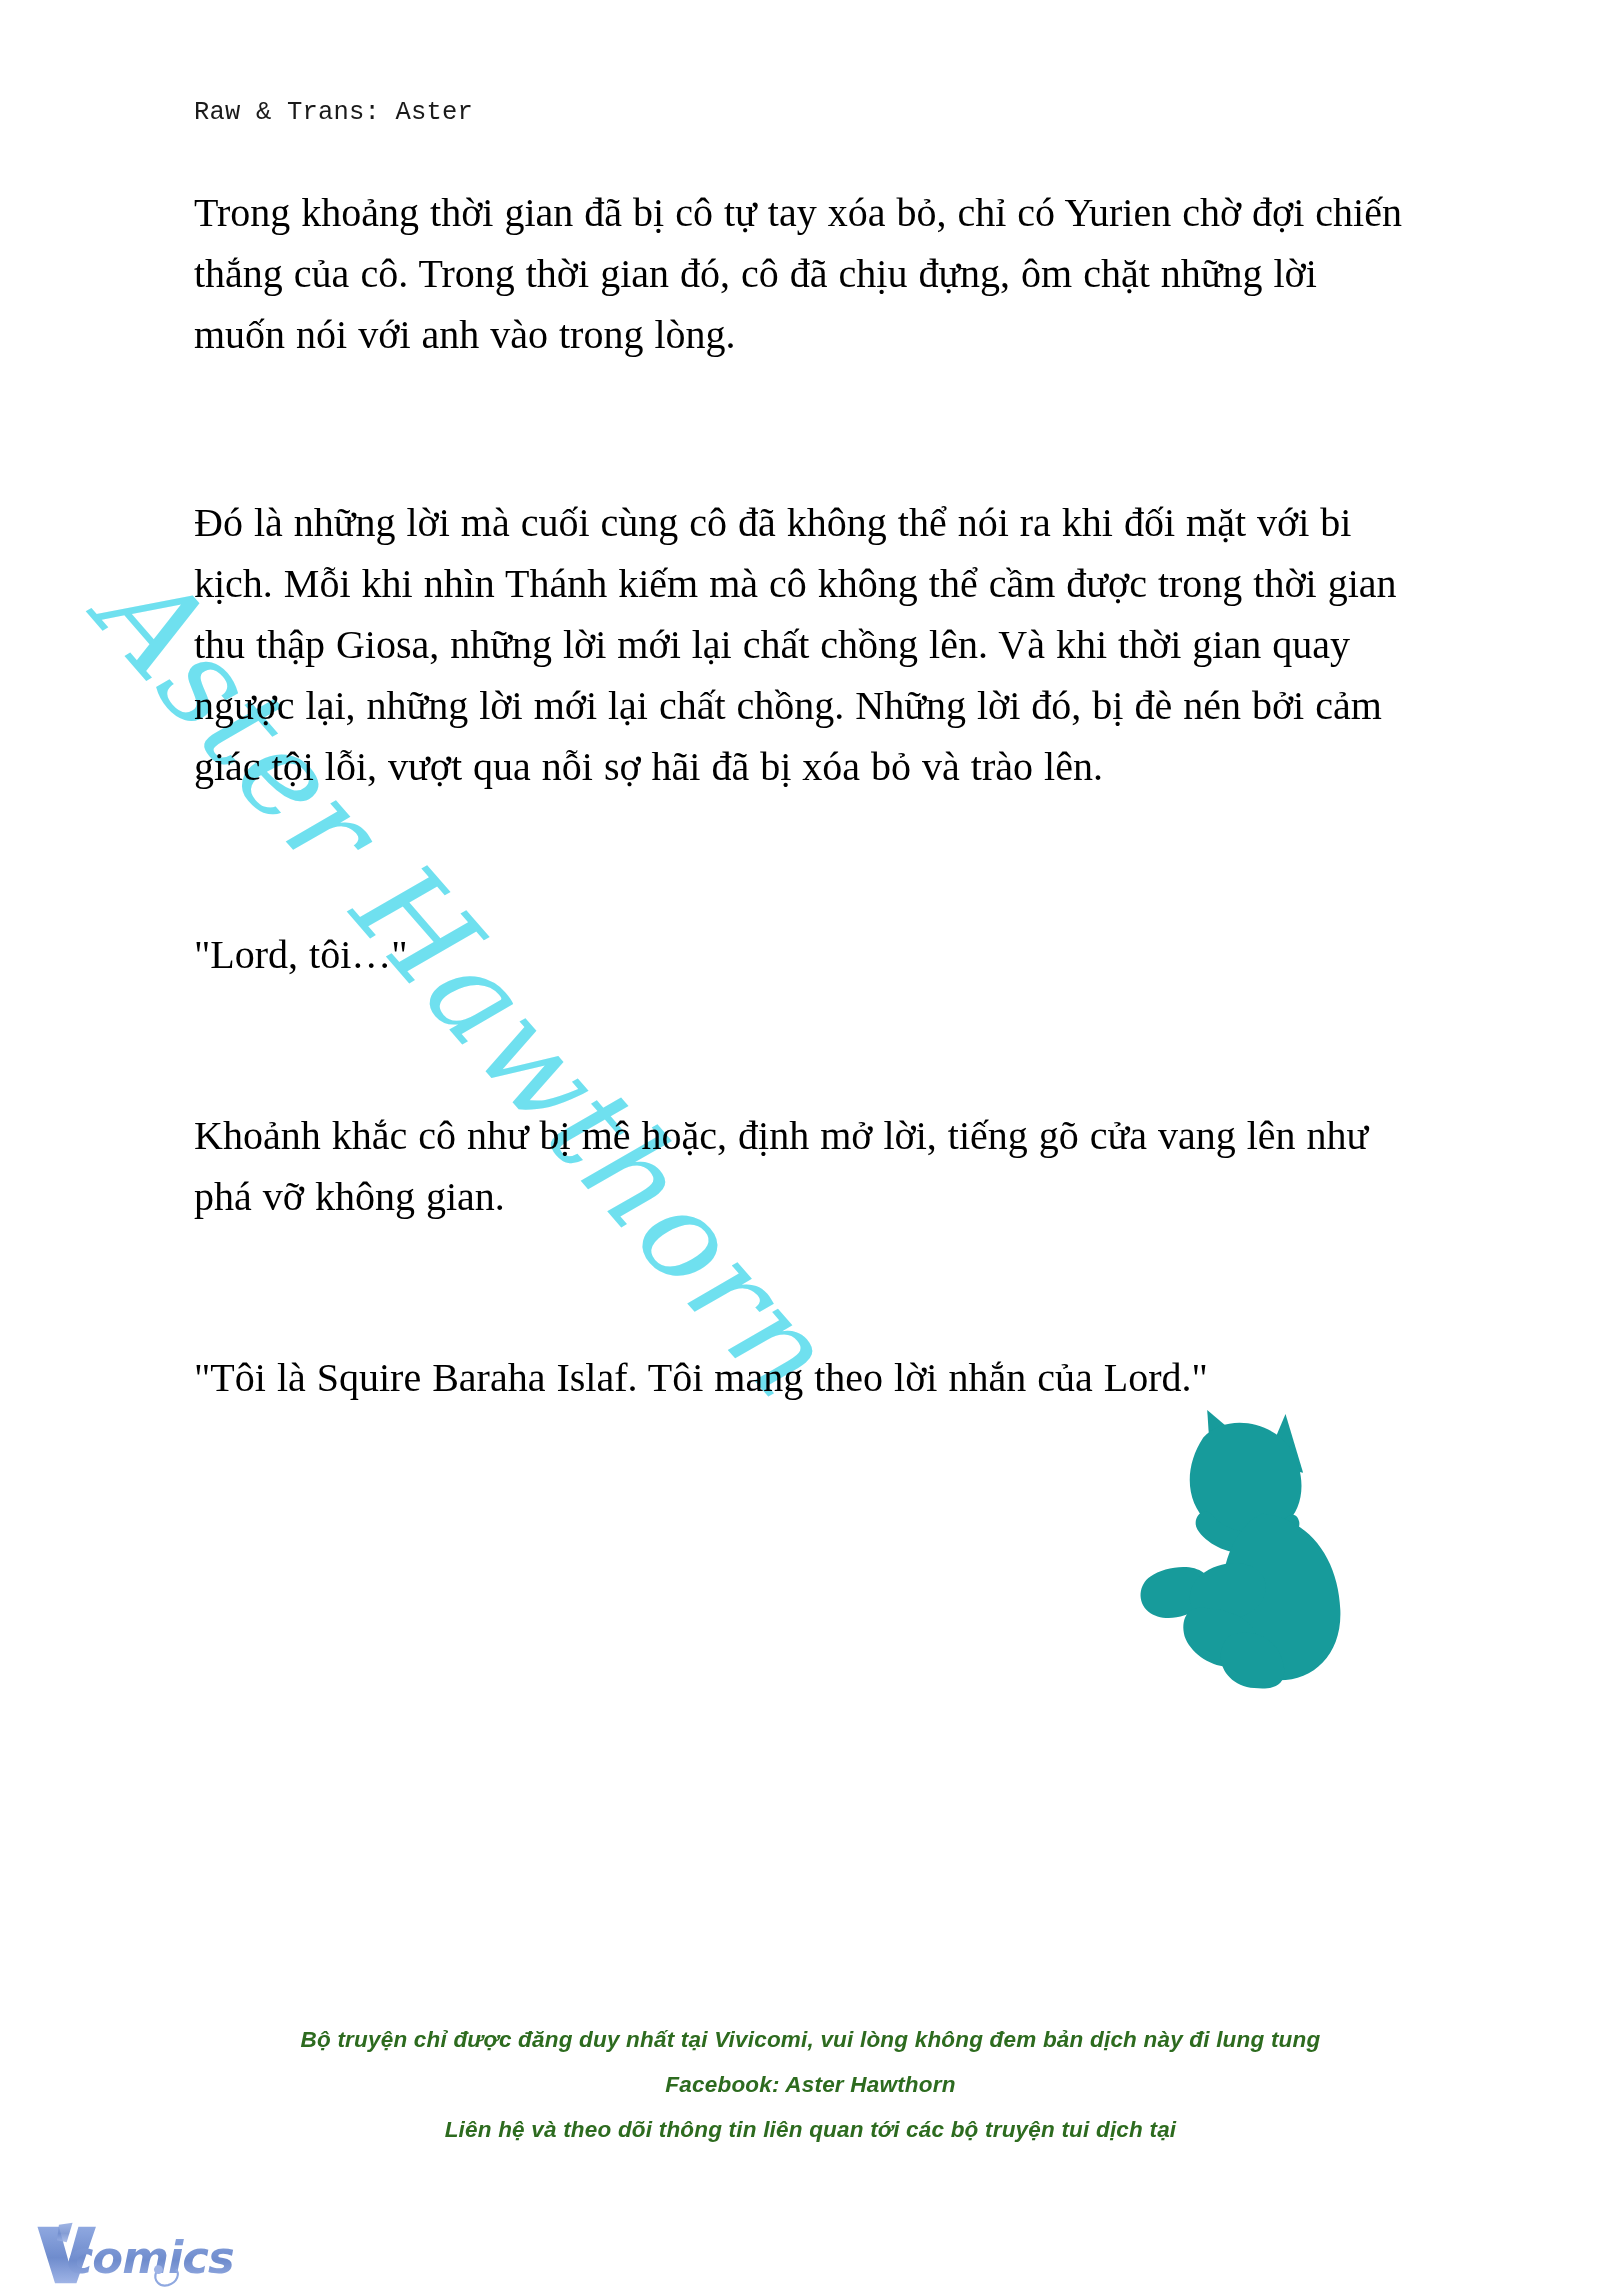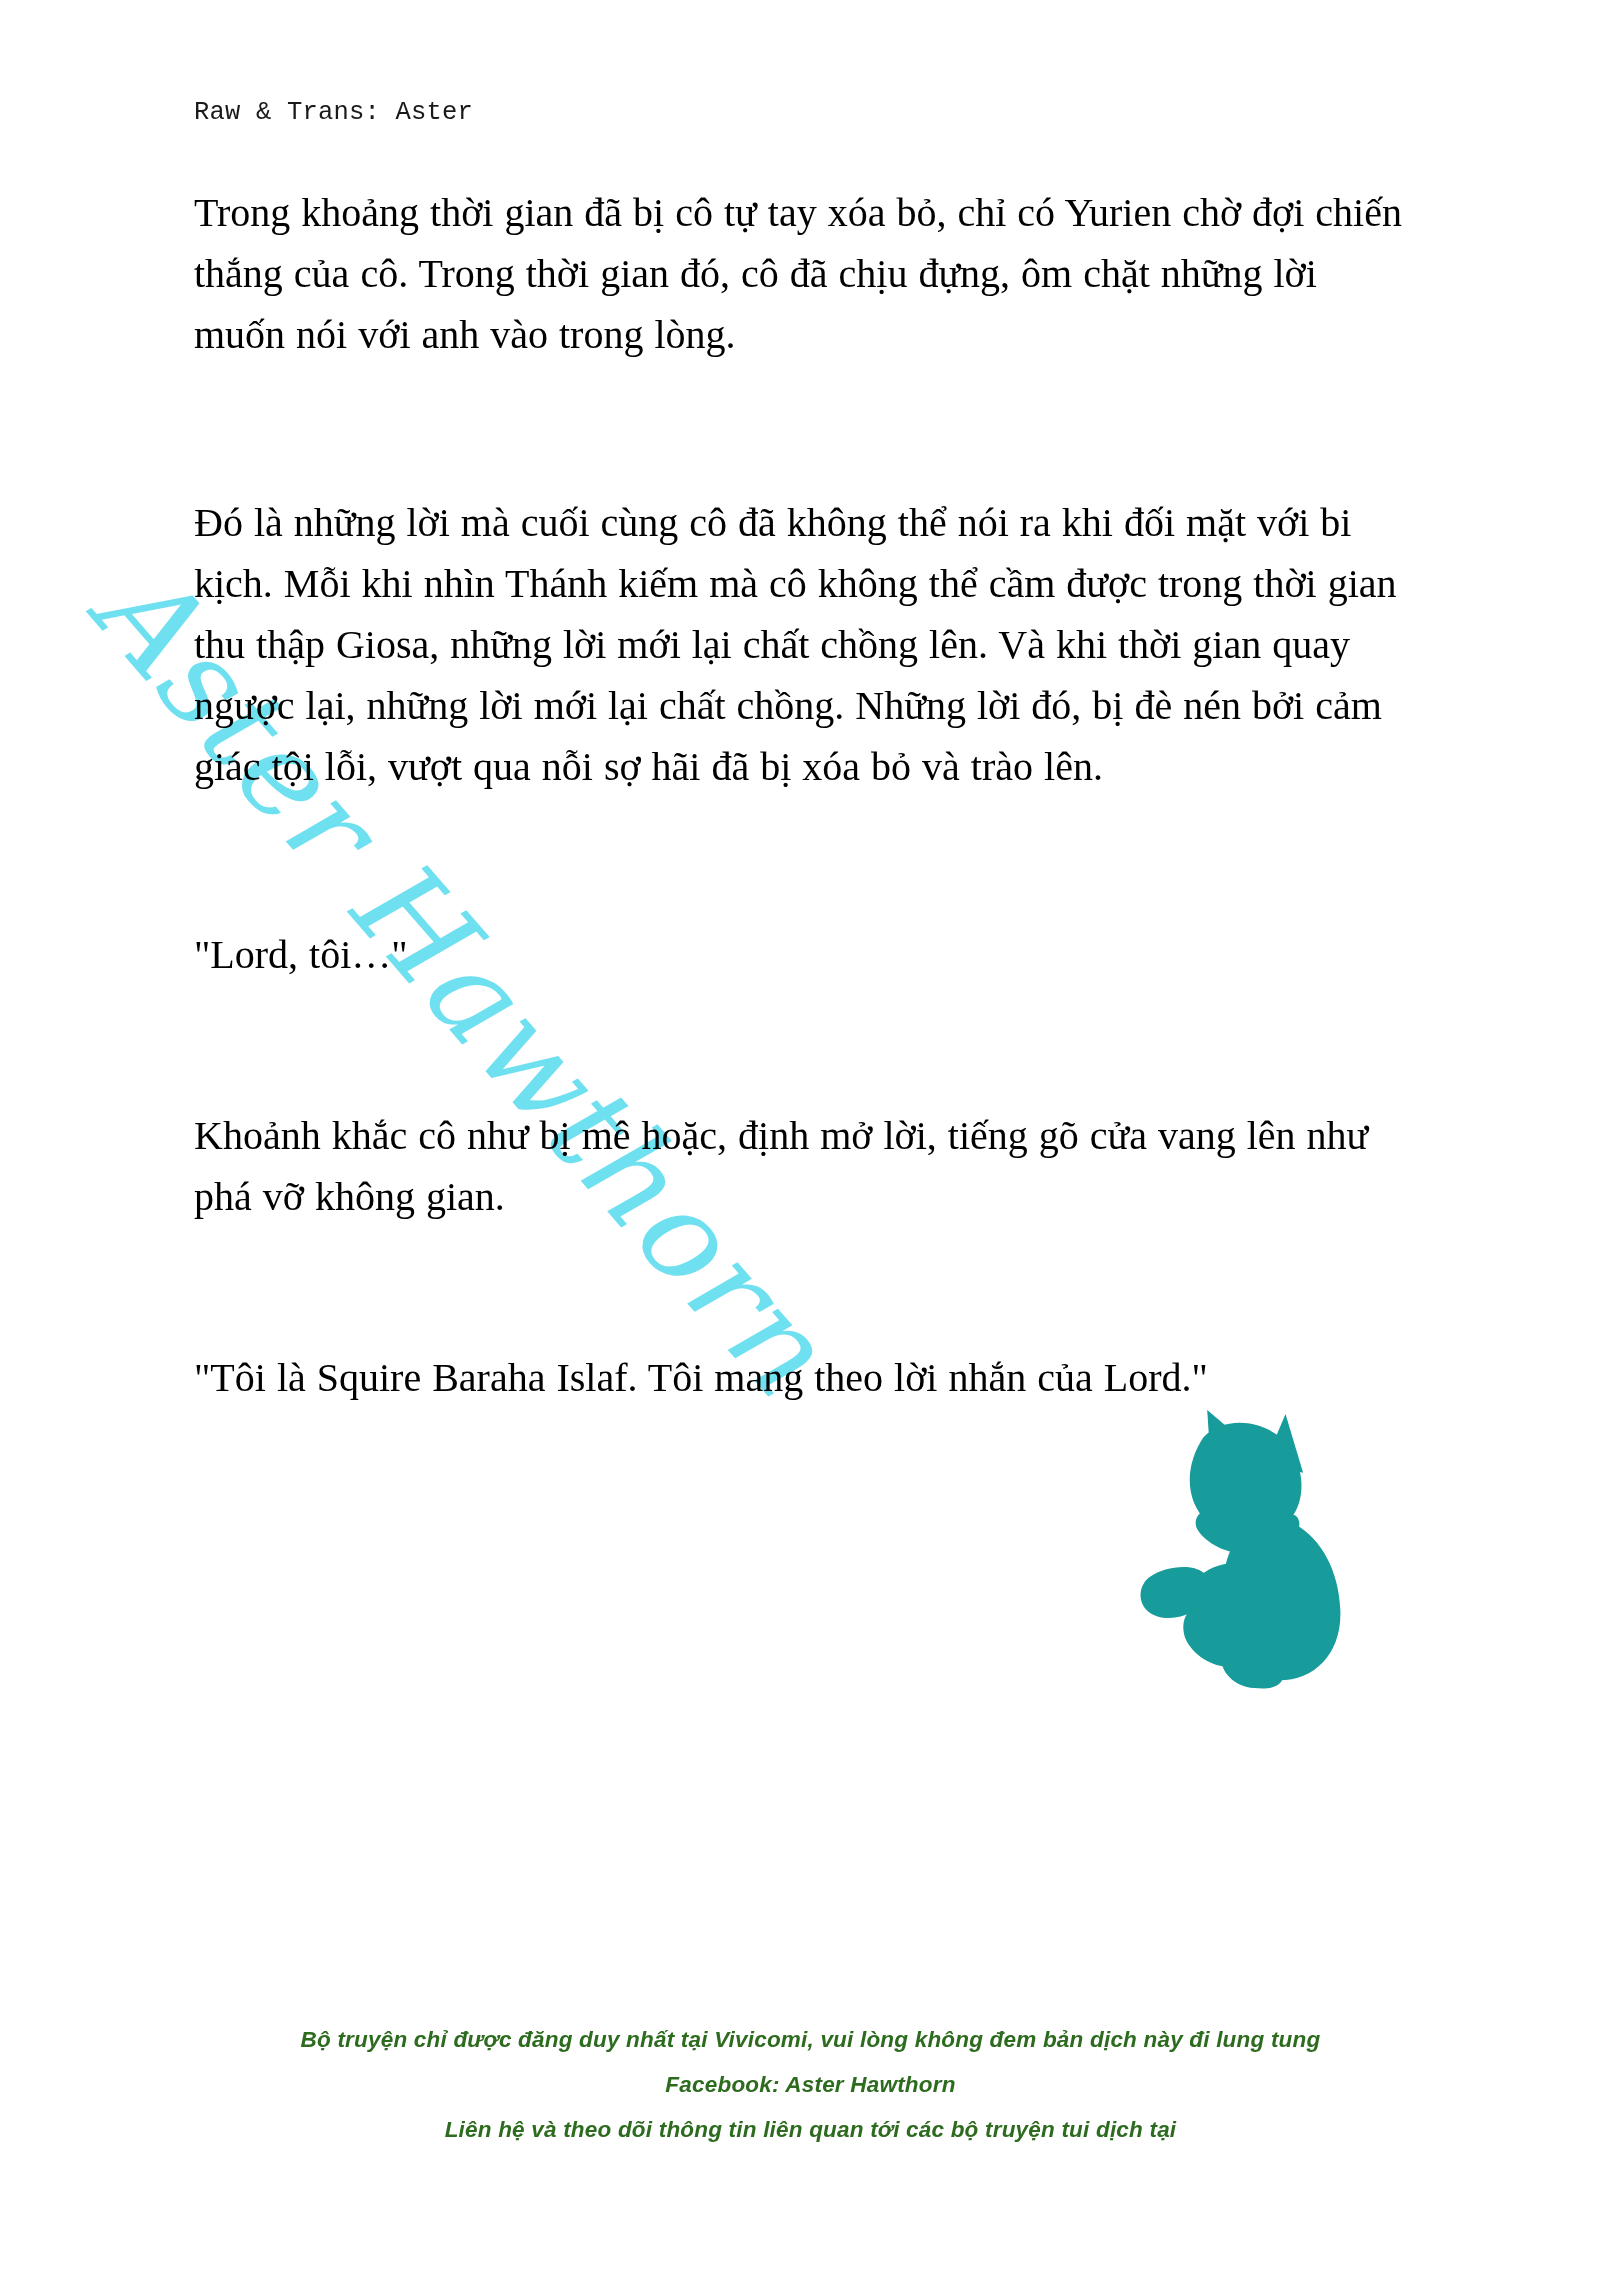--- a/index.html
+++ b/index.html
@@ -149,15 +149,35 @@
     <div class="gap-md"></div>
     <div class="para">"Tôi là Squire Baraha Islaf. Tôi mang theo lời nhắn của Lord."</div>
   </div>
 
   <div class="footer">
     <div class="footer-line">Bộ truyện chỉ được đăng duy nhất tại Vivicomi, vui lòng không đem bản dịch này đi lung tung</div>
     <div class="footer-line">Facebook: Aster Hawthorn</div>
     <div class="footer-line">Liên hệ và theo dõi thông tin liên quan tới các bộ truyện tui dịch tại</div>
   </div>
 
+  <div class="logo">
+    <svg viewBox="0 0 205 80" xmlns="http://www.w3.org/2000/svg">
+      <defs>
+        <linearGradient id="lg" x1="0" y1="0" x2="0" y2="1">
+          <stop offset="0%" stop-color="#8fa8e0"></stop>
+          <stop offset="55%" stop-color="#6f8ccd"></stop>
+          <stop offset="100%" stop-color="#9fb4e6"></stop>
+        </linearGradient>
+      </defs>
+      <g fill="url(#lg)">
+        <path d="M4 14 L26 14 L36 50 L46 14 L64 14 L44 72 L22 72 Z"></path>
+        <path d="M26 12 L40 10 L34 30 L24 28 Z" opacity="0.85"></path>
+      </g>
+      <text x="34" y="62" font-family="'DejaVu Sans', sans-serif" font-size="46" font-weight="bold" font-style="italic" fill="url(#lg)" letter-spacing="-1">comics</text>
+      <g fill="none" stroke="#8fa8e0" stroke-width="2.2">
+        <path d="M126 60 C122 70 130 76 138 74 C148 71 150 62 146 58"></path>
+      </g>
+      <circle cx="128" cy="58" r="4.5" fill="#9fb4e6"></circle>
+    </svg>
+  </div>
 
 </div>
 
 
 </body></html>

